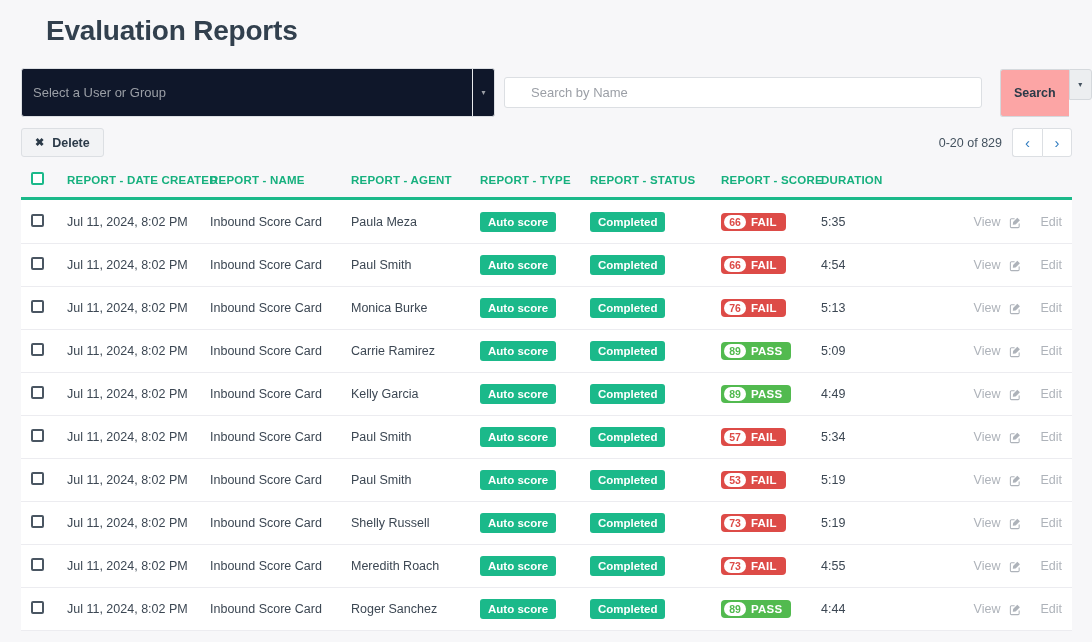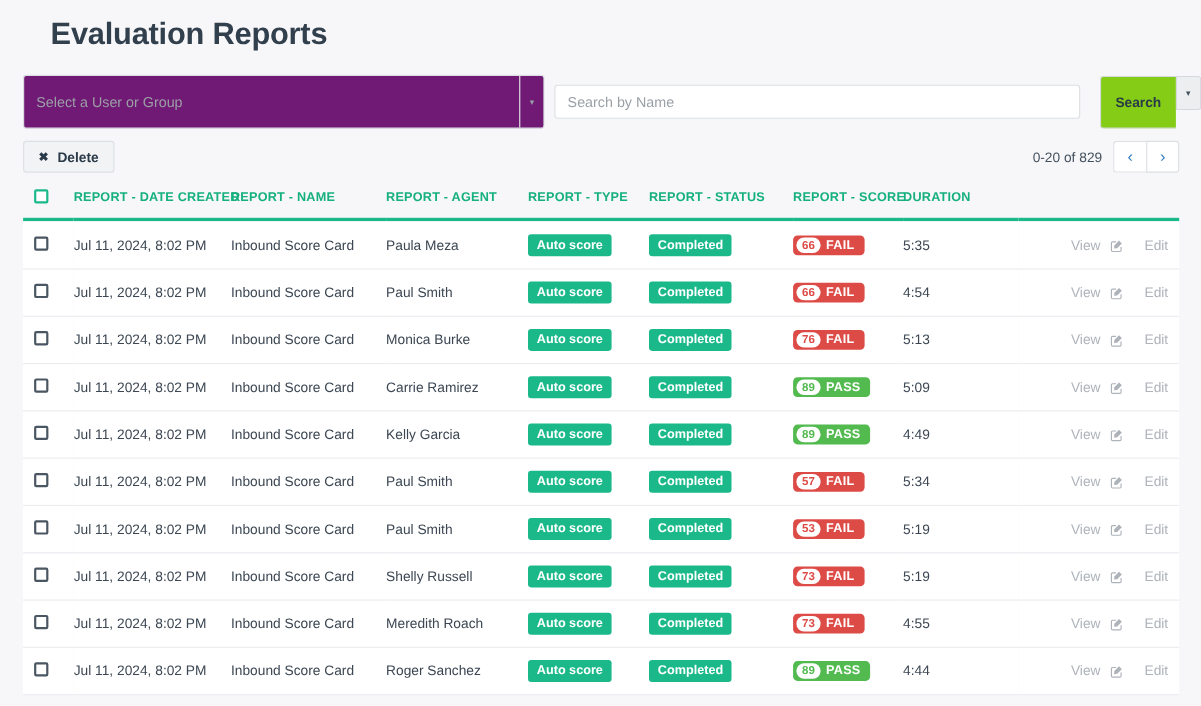--- a/index.html
+++ b/index.html
@@ -61,21 +61,21 @@
   
   .filterbar {
     display: flex;
     align-items: center;
     padding: 18px 20px 0 21px;
     gap: 9px;
   }
   .select-box {
     flex: 0 0 474px;
     height: 49px;
-    background: #701a75;
+    background: #0f172a;
     border: 1px solid #dcdfe3;
     border-radius: 3px;
     display: flex;
     align-items: center;
     position: relative;
     cursor: pointer;
   }
   .select-placeholder {
     font-size: 13px;
     color: #9b9fa6;
@@ -91,29 +91,29 @@
     color: #9b9fa6;
   }
   .search-input {
     flex: 0 0 478px;
     height: 31px;
     background: #fff;
     border: 1px solid #dcdfe3;
     border-radius: 3px;
     font-size: 13px;
     color: #555;
-    padding-left: 11px;
+    padding-left: 26px;
     font-family: "Liberation Sans", sans-serif;
     outline: none;
   }
   .search-input::placeholder { color: #9b9fa6; }
   .search-btn-group { display: flex; margin-left: 9px; }
   .search-btn {
     height: 48px;
-    background: #84cc16;
+    background: #fca5a5;
     border: 1px solid #d5d9dd;
     border-right: none;
     border-radius: 3px 0 0 3px;
     color: #2b3a48;
     font-size: 12.5px;
     font-weight: bold;
     padding: 0 13px;
     cursor: pointer;
     font-family: "Liberation Sans", sans-serif;
   }

